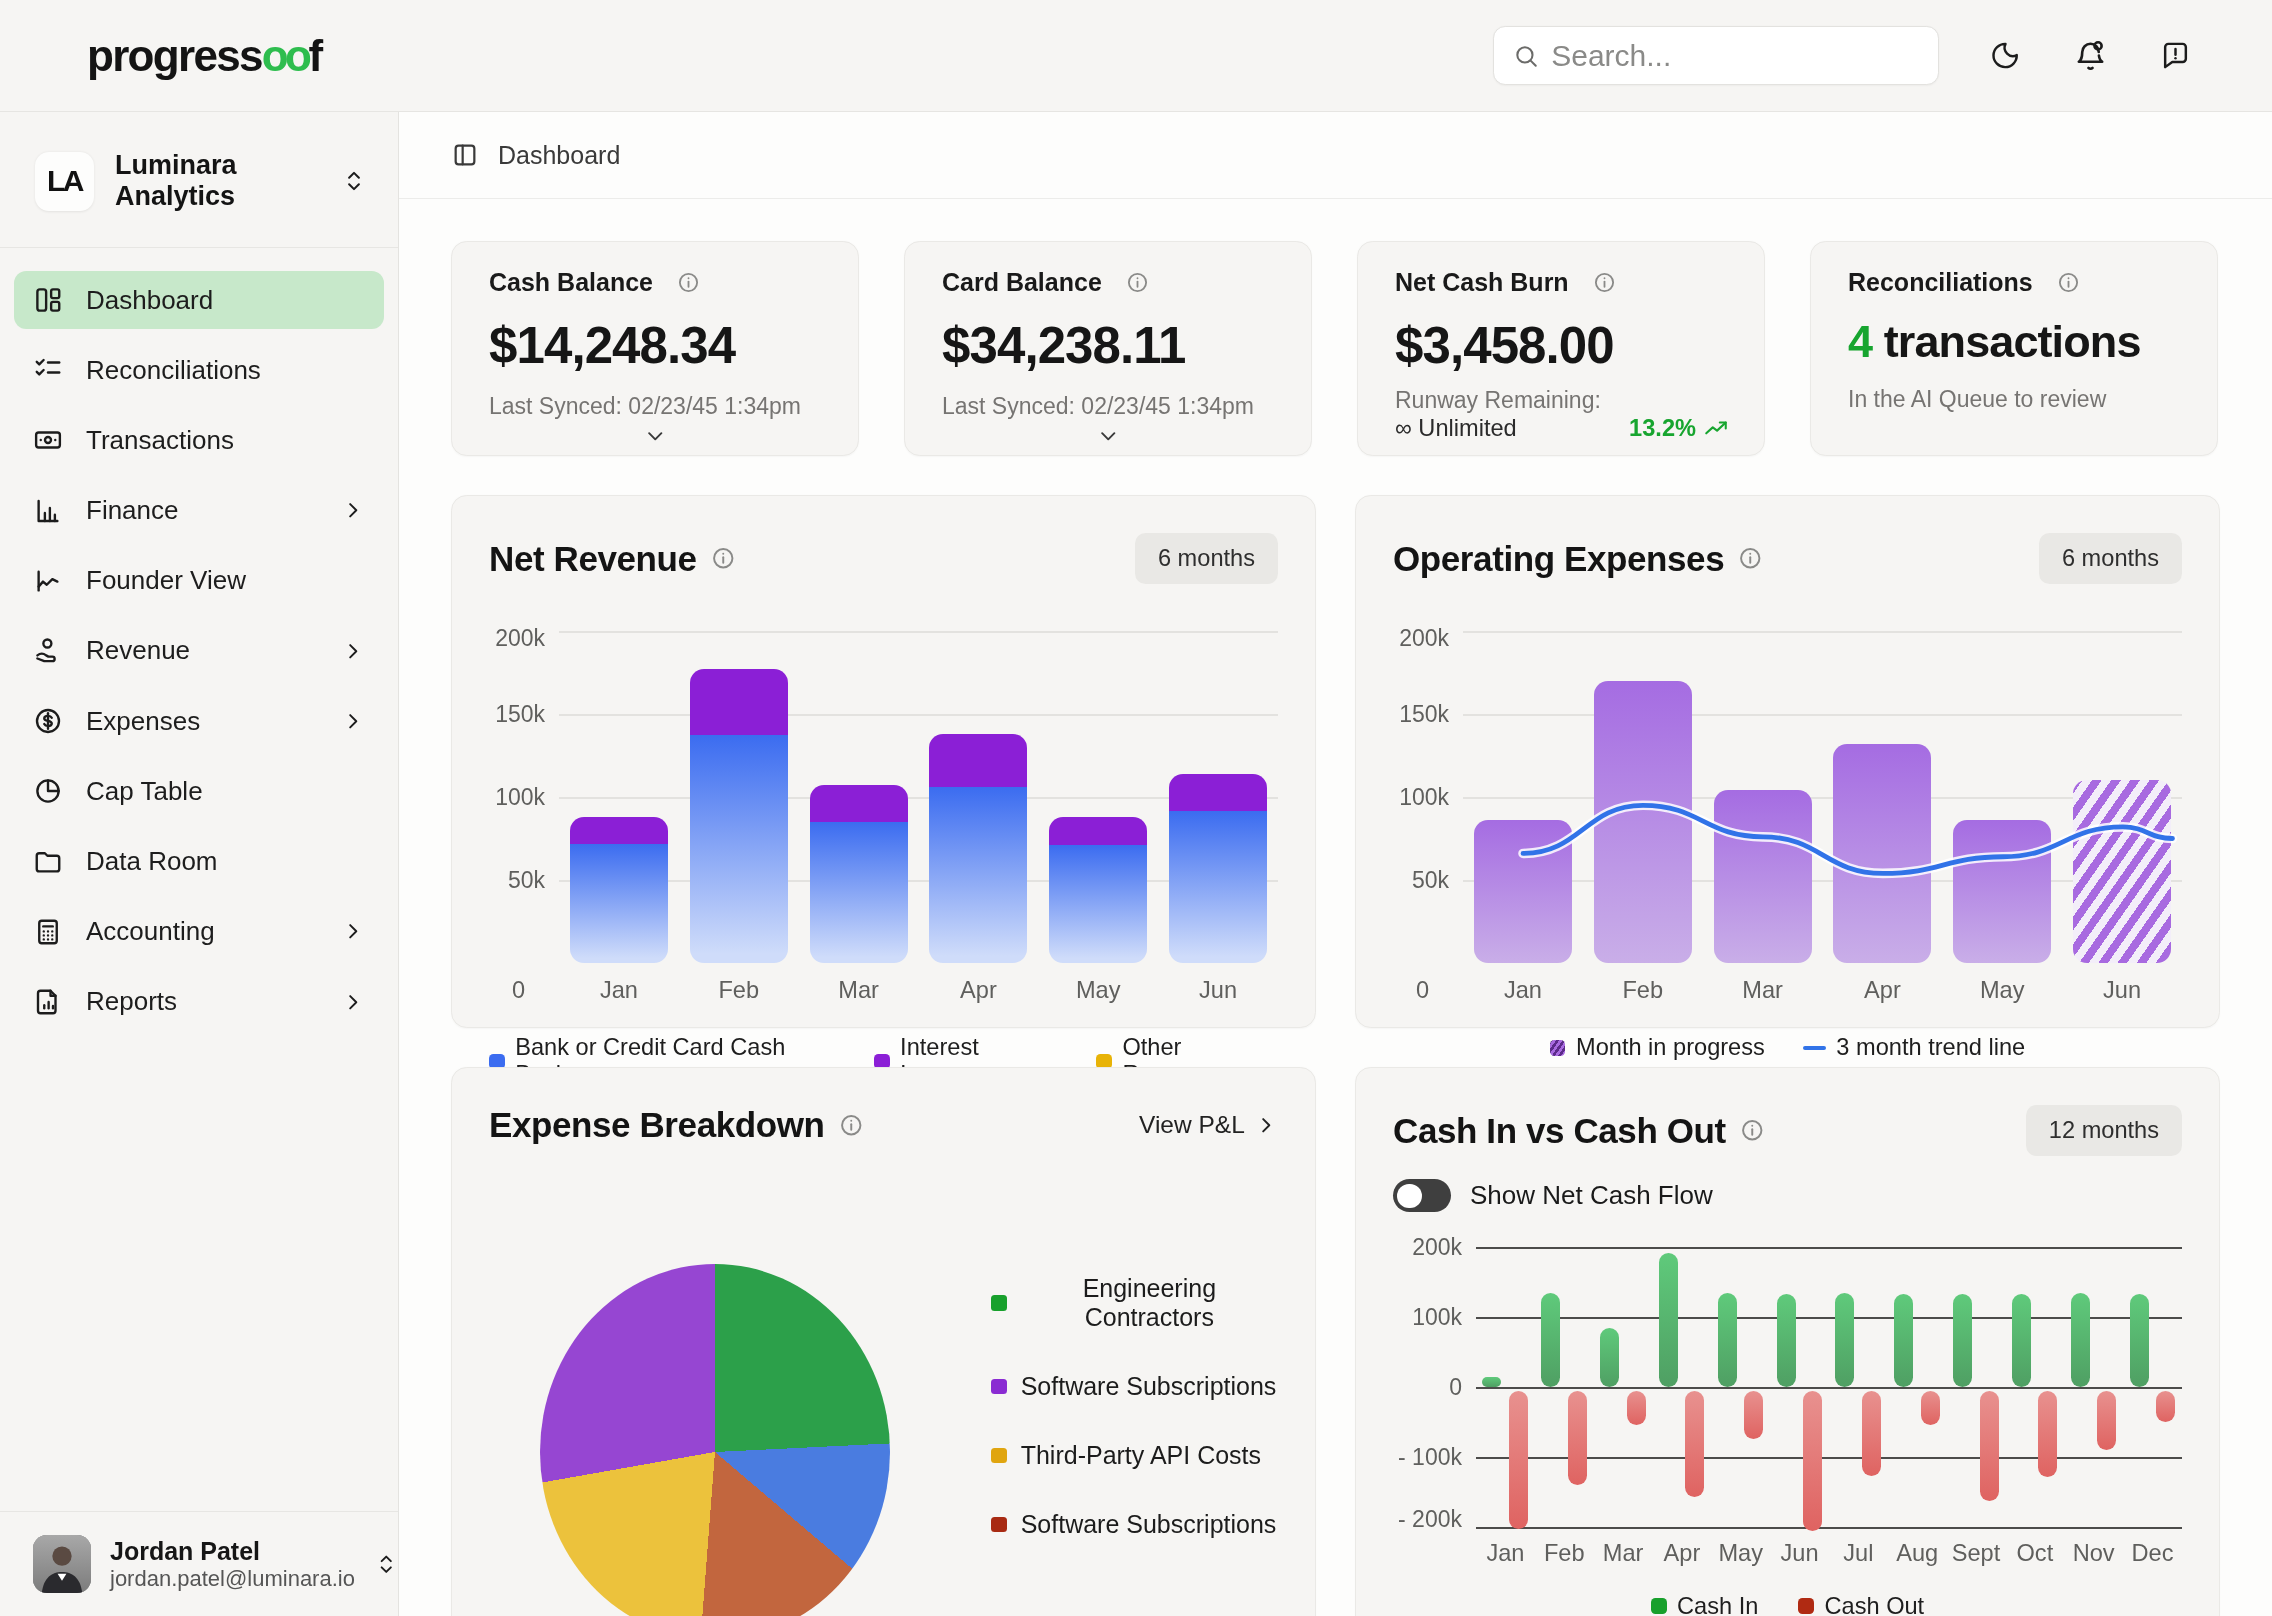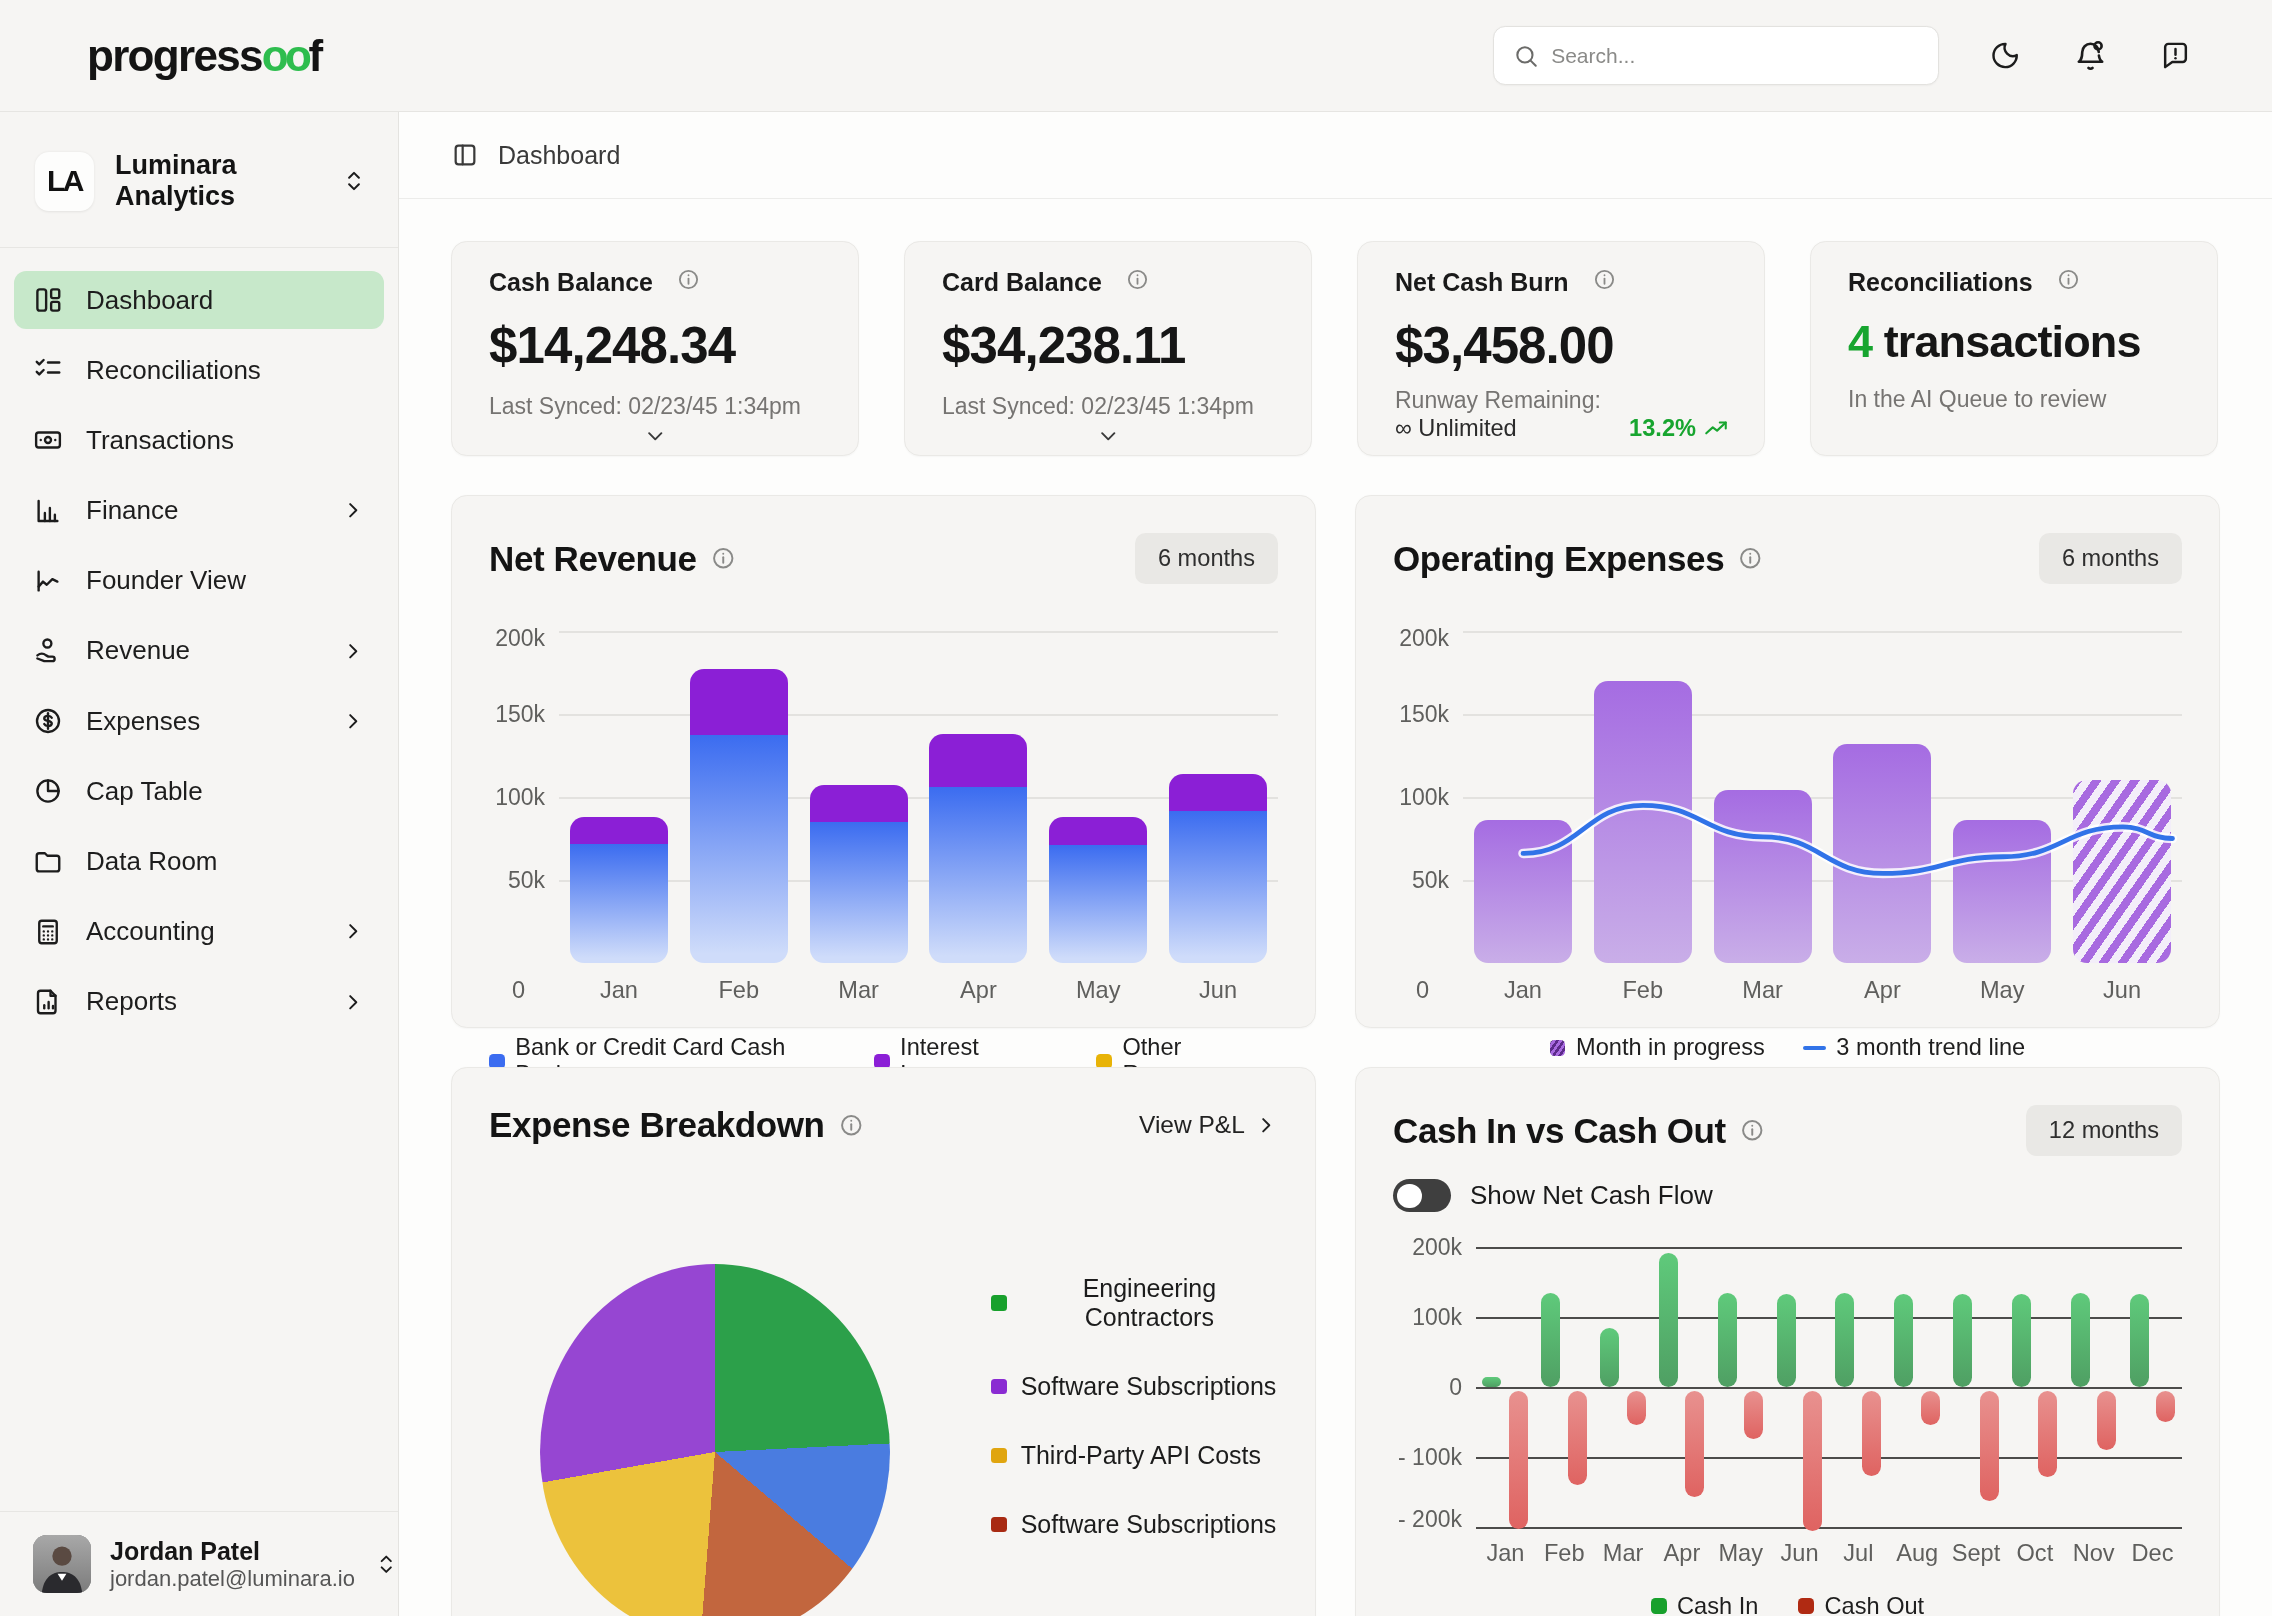--- a/index.html
+++ b/index.html
@@ -4,21 +4,21 @@
 <style>
   * { margin:0; padding:0; box-sizing:border-box; }
   html,body { width:2273px; height:1616px; overflow:hidden; font-family:"Liberation Sans",sans-serif; background:#fdfdfc; color:#1b1b1b; }
 
   
   .topbar { position:absolute; top:0; left:0; width:2273px; height:112px; background:#f6f5f3; border-bottom:0.9px solid #e6e5e2; z-index:5; }
   .logo { position:absolute; left:87px; top:31px; font-size:44px; font-weight:700; letter-spacing:-1.7px; color:#141414; }
   .logo .accent { letter-spacing:-3.5px; }
   .topbar-right { position:absolute; right:79px; top:26px; display:flex; align-items:center; gap:47px; }
   .search-box { width:446px; height:59px; background:#ffffff; border:0.9px solid #e3e2df; border-radius:12.2px; display:flex; align-items:center; padding:0 19px; gap:12.2px; box-shadow:0 0.9px 1.7px rgba(0,0,0,.04); }
-  .search-box input { border:none; outline:none; font-size:21px; color:#333; width:100%; background:transparent; font-family:inherit; }
+  .search-box input { border:none; outline:none; font-size:30px; color:#333; width:100%; background:transparent; font-family:inherit; }
   .search-box input::placeholder { color:#8a8a88; }
   .iconbtn { width:38px; height:38px; display:flex; align-items:center; justify-content:center; cursor:pointer; }
 
   
   .sidebar { position:absolute; top:112px; left:0; width:399px; height:1504px; background:#f6f5f3; border-right:0.9px solid #e4e3e0; display:flex; flex-direction:column; }
   .workspace { display:flex; align-items:center; gap:21px; padding:38px 31px 35px 35px; cursor:pointer; }
   .ws-badge { width:59px; height:59px; background:#fdfdfc; border-radius:14px; box-shadow:0 0.9px 2.6px rgba(0,0,0,.08); display:flex; align-items:center; justify-content:center; font-size:30px; font-weight:700; color:#111; letter-spacing:-2.6px; }
   .ws-name { font-size:27px; font-weight:700; color:#141414; flex:1; }
   .nav { border-top:0.9px solid #e7e6e3; padding:23px 14px; display:flex; flex-direction:column; gap:12.2px; flex:1; }
   .nav-item { display:flex; align-items:center; gap:23px; height:58px; padding:0 19px; border-radius:12.2px; cursor:pointer; color:#1d1d1d; }
@@ -32,21 +32,21 @@
 
   
   .main { position:absolute; top:112px; left:399px; width:1874px; height:1504px; background:#fdfdfc; }
   .breadcrumb { height:87px; display:flex; align-items:center; gap:19px; padding:0 0 0 52px; border-bottom:0.9px solid #ececea; color:#3a3a3a; }
   .breadcrumb .lbl { font-size:25px; }
   .content { padding:42px 52px 0 52px; }
 
   
   .statrow { display:flex; gap:45px; }
   .stat-card { width:408px; height:215px; background:#f6f5f3; border:0.9px solid #eae9e6; border-radius:15.7px; padding:26px 35px 12.2px 37px; position:relative; box-shadow:0 0.9px 1.7px rgba(0,0,0,.03); }
-  .stat-title { font-size:25px; font-weight:600; color:#1a1a1a; display:flex; gap:24px; }
+  .stat-title { font-size:25px; font-weight:600; color:#1a1a1a; display:flex; align-items:center; gap:24px; }
   .stat-value { font-size:51px; font-weight:700; letter-spacing:-0.9px; margin-top:19px; color:#161616; }
   .stat-sub { font-size:23px; color:#767472; margin-top:17.5px; }
   .stat-chev { position:absolute; left:0; right:0; bottom:7px; display:flex; justify-content:center; cursor:pointer; }
   .runway-line { display:flex; justify-content:space-between; align-items:flex-end; margin-top:10.5px; }
   .runway-label { font-size:23px; color:#767472; line-height:1.3; }
   .runway-val { font-size:23.6px; color:#2b2b2b; }
   .green-badge { display:flex; align-items:center; gap:7px; color:#17a52f; font-size:23.6px; font-weight:700; }
   .count-green { color:#17a52f; }
 
   

